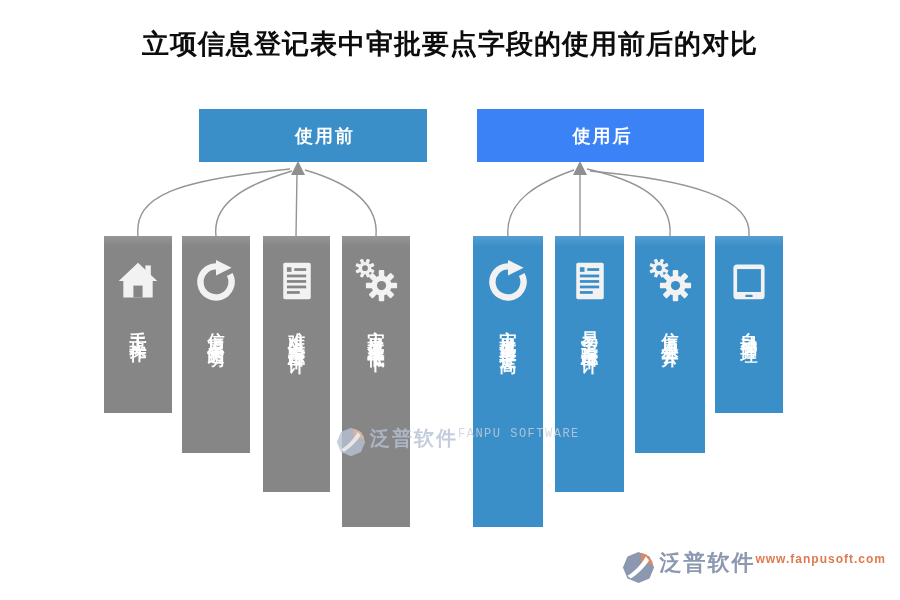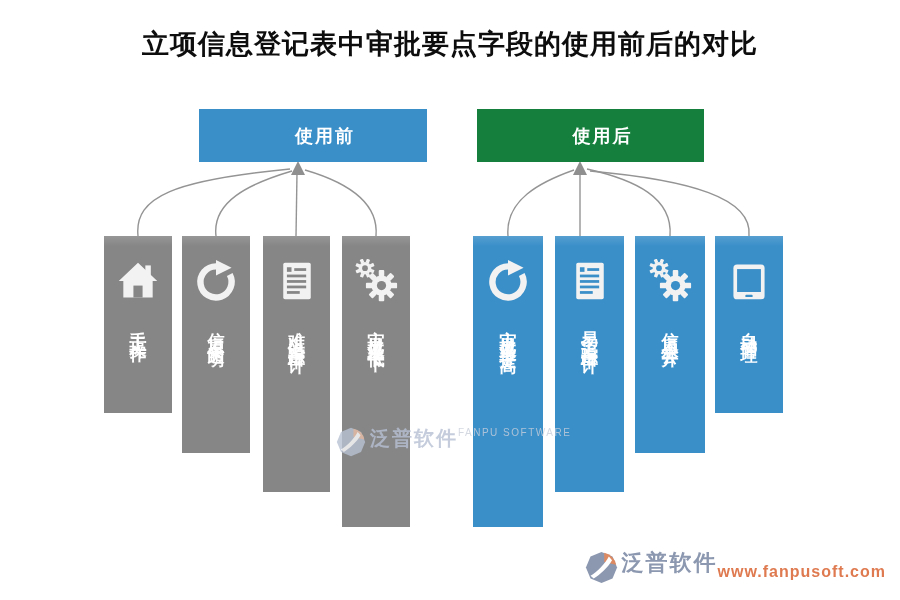--- a/index.html
+++ b/index.html
@@ -10,21 +10,21 @@
   .title{
     position:absolute;top:26px;left:0;right:0;text-align:center;
     font-size:27px;font-weight:800;color:#0d0d0d;letter-spacing:1px;
   }
   .connectors{position:absolute;left:0;top:0;pointer-events:none;}
   .hdr{
     position:absolute;top:109px;height:53px;display:flex;align-items:center;justify-content:center;
     color:#ffffff;font-weight:bold;font-size:18px;letter-spacing:2px;padding-left:24px;
   }
   .hdr-before{left:199px;width:204px;background:#3a8fc9;}
-  .hdr-after{left:477px;width:203px;background:#15803d;}
+  .hdr-after{left:477px;width:203px;background:#3b82f6;}
   .bar{
     position:absolute;top:236px;display:flex;flex-direction:column;align-items:center;
     background-image:linear-gradient(rgba(255,255,255,.14),rgba(255,255,255,0) 10px);
   }
   .gray{--bg:#868686;background-color:#868686;}
   .blue{--bg:#3a8fc9;background-color:#3a8fc9;}
   .lb1{left:104px;width:68px;height:177px;}
   .lb2{left:182px;width:68px;height:217px;}
   .lb3{left:263px;width:67px;height:256px;}
   .lb4{left:342px;width:68px;height:291px;}
@@ -35,23 +35,23 @@
   .ic{height:62px;margin-top:14px;display:flex;align-items:center;justify-content:center;}
   .vtext{
     writing-mode:vertical-rl;text-orientation:upright;
     color:#ffffff;font-weight:bold;font-size:17px;letter-spacing:5px;line-height:1;margin-top:6px;
   }
   .wm{position:absolute;display:flex;align-items:flex-start;gap:4px;}
   .wm-center{left:336px;top:427px;opacity:.8;}
   .wm-corner{right:14px;bottom:12px;}
   .wm .col{display:flex;}
   .wm-brand-light{font-size:20px;font-weight:bold;color:#b7c1d4;letter-spacing:2px;line-height:1.1;}
-  .wm-sub-light{font-size:10px;color:#c9cfda;letter-spacing:1.5px;}
+  .wm-sub-light{font-size:12px;color:#c9cfda;letter-spacing:1.5px;font-family:Liberation Mono, monospace;}
   .wm-brand{font-size:22px;font-weight:bold;color:#8c98b0;letter-spacing:2px;line-height:1.1;}
-  .wm-url{font-size:16px;font-weight:bold;color:#df7a50;letter-spacing:1px;margin-top:12px;}
+  .wm-url{font-size:12px;font-weight:bold;color:#df7a50;letter-spacing:1px;margin-top:1px;}
 </style>
 </head>
 <body>
 
 <div class="canvas">
 
   <div class="title">立项信息登记表中审批要点字段的使用前后的对比</div>
 
   <svg class="connectors" width="900" height="600">
     <g fill="none" stroke="#949494" stroke-width="1.4">

